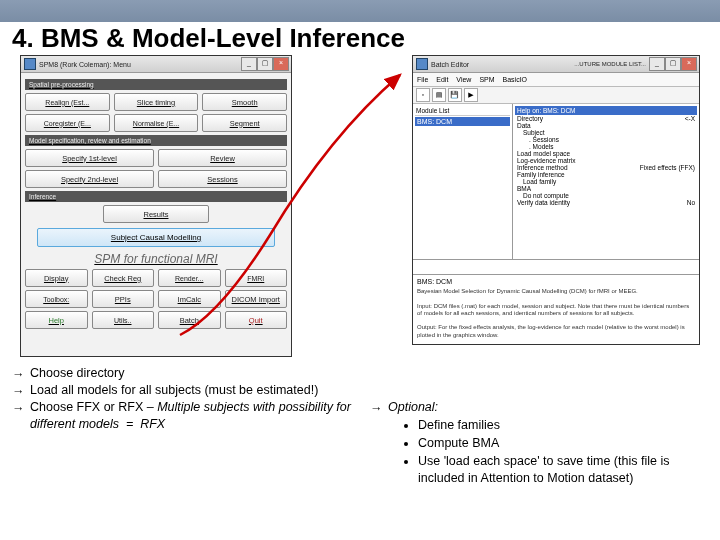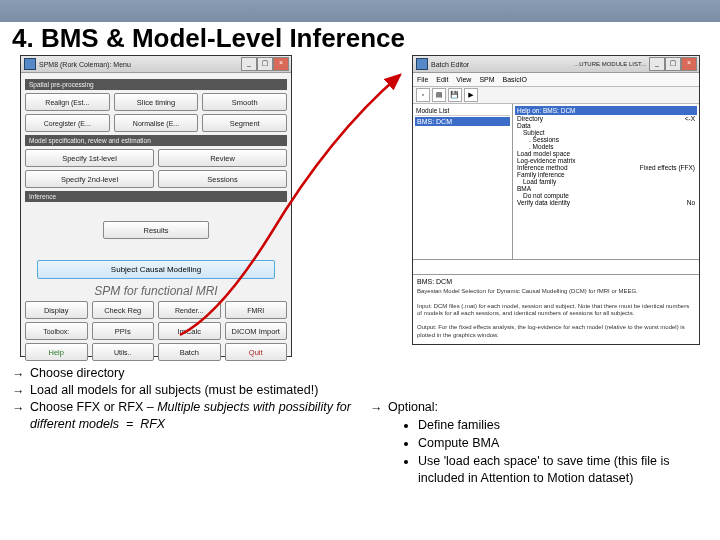--- a/index.html
+++ b/index.html
@@ -69,20 +69,21 @@
     border: 1px solid #888;
     background: #e8e8e8;
     font-size: 7px;
     line-height: 10px;
     text-align: center;
   }
   .win-btn.close { background: #d96a5a; color: #fff; }
 
   .spm-body {
     padding: 4px;
+    text-decoration: underline;
   }
   .spm-section-head {
     background: #555;
     color: #eee;
     font-size: 6.5px;
     padding: 2px 4px;
     margin-top: 2px;
   }
   .spm-row {
     display: flex;
@@ -255,21 +256,21 @@
   .instructions-right {
     position: absolute;
     left: 370px;
     top: 344px;
     width: 330px;
     font-size: 12.5px;
     line-height: 1.35;
   }
   .opt-row { display: flex; }
   .opt-row .arr { width: 18px; flex-shrink: 0; }
-  .opt-row .body { flex: 1; }
+  .opt-row .body { flex: 1; font-style: italic; }
   .opt-list { margin: 0 0 0 48px; padding: 0; list-style: disc; }
   .opt-list li { margin: 1px 0; }
   .ital { font-style: italic; }
 </style>
 </head>
 <body>
 
 <div class="header-bar"></div>
 <div class="slide-title">4. BMS &amp; Model-Level Inference</div>
 
@@ -301,21 +302,21 @@
       <div class="spm-row">
         <div class="spm-btn">Specify 1st-level</div>
         <div class="spm-btn">Review</div>
       </div>
       <div class="spm-row">
         <div class="spm-btn">Specify 2nd-level</div>
         <div class="spm-btn">Sessions</div>
       </div>
       <div class="spm-section-head">Inference</div>
       <div class="spm-row">
-        <div class="spm-btn" style="flex:0 0 40%;margin:16px auto">Results</div>
+        <div class="spm-btn" style="flex:0 0 40%;margin:0 auto">Results</div>
       </div>
       <div class="spm-big">Subject Causal Modelling</div>
       <div class="spm-fn-label">SPM for functional MRI</div>
       <div class="spm-row">
         <div class="spm-btn">Display</div>
         <div class="spm-btn">Check Reg</div>
         <div class="spm-btn sel">Render...</div>
         <div class="spm-btn sel">FMRI</div>
       </div>
       <div class="spm-row">

